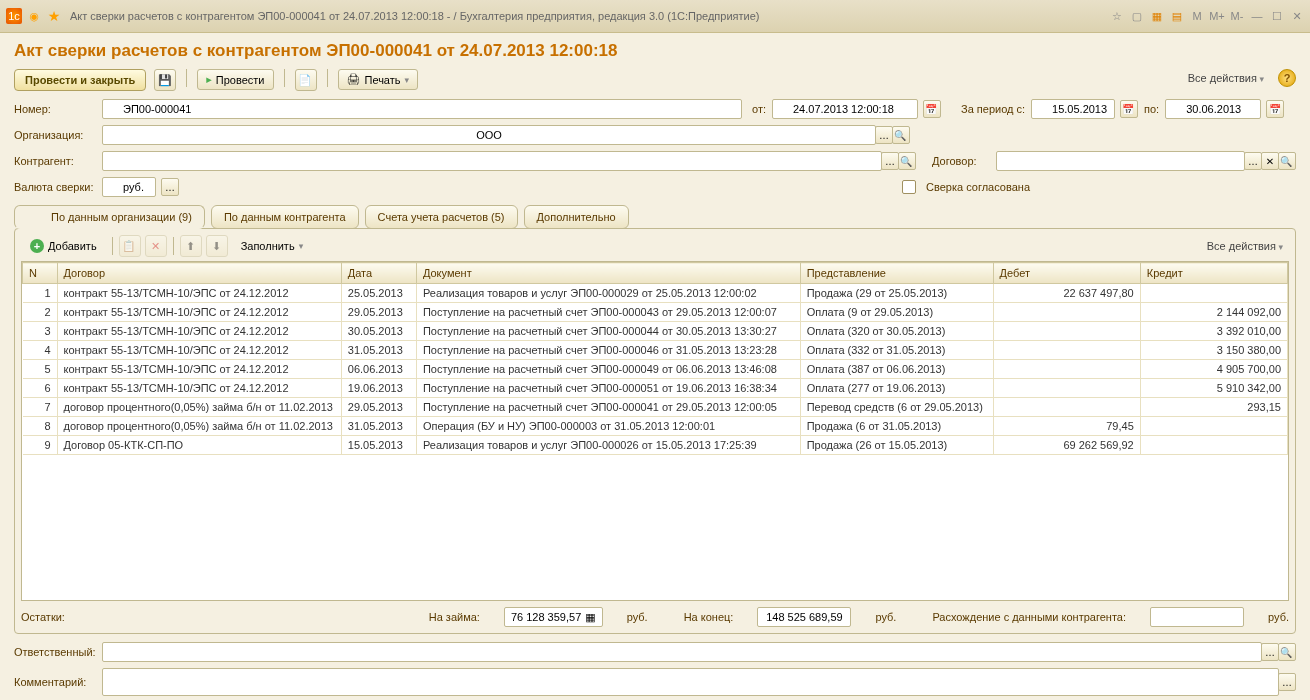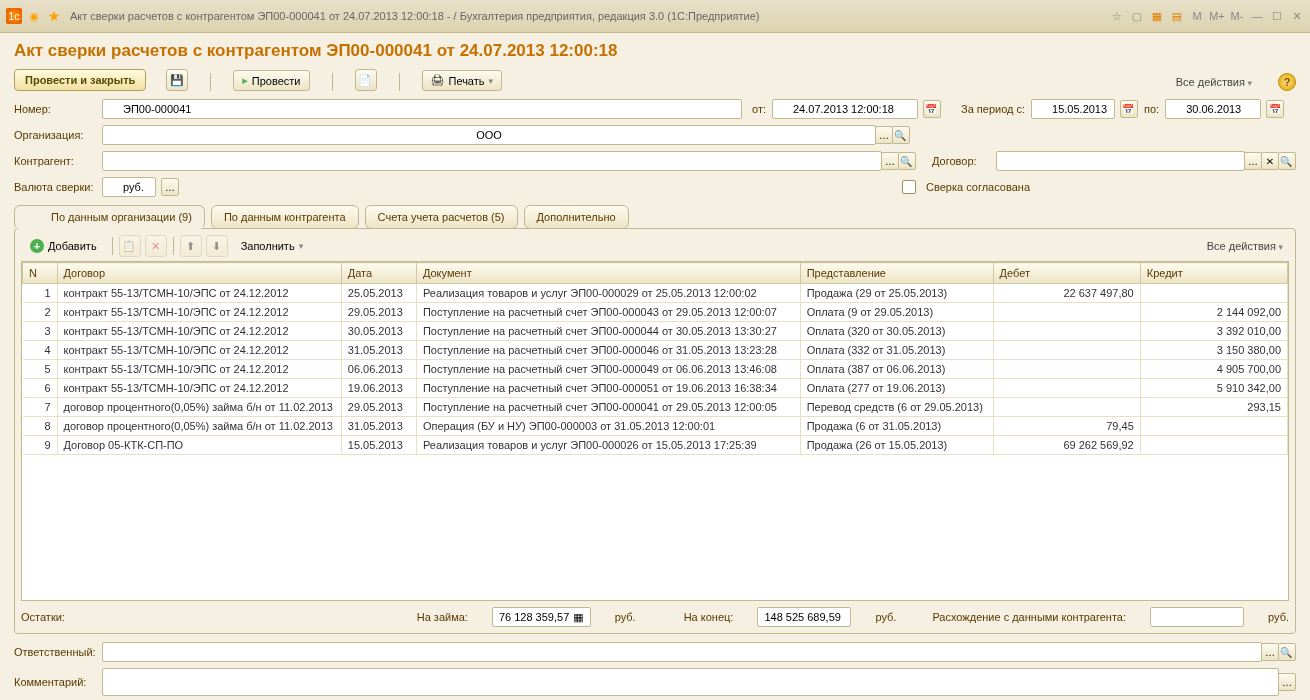--- a/index.html
+++ b/index.html
@@ -11,21 +11,21 @@
 .tb-icon.yellow { color: #ffa000; }
 .tb-icon.star { color: #ffa000; font-size: 14px; }
 .tb-title { flex: 1; color: #666; margin-left: 6px; white-space: nowrap; overflow: hidden; }
 .tb-right { display: flex; gap: 2px; }
 .tb-btn { width: 18px; height: 16px; display: inline-flex; align-items: center; justify-content: center; color: #888; border: 1px solid transparent; }
 
 .content { padding: 8px 14px; }
 
 h1 { color: #c77000; font-size: 17px; font-weight: bold; margin-bottom: 8px; }
 
-.toolbar { display: flex; align-items: flex-end; gap: 20px; margin-bottom: 8px; }
+.toolbar { display: flex; align-items: flex-start; gap: 8px; margin-bottom: 8px; }
 .btn-primary { background: linear-gradient(#fffbe0, #f0e0a0); border: 1px solid #b0a060; border-radius: 4px; padding: 4px 10px; font-weight: bold; color: #5a4a00; cursor: pointer; }
 .btn-icon { width: 22px; height: 22px; border: 1px solid #c0b890; border-radius: 3px; background: linear-gradient(#fdfbf0, #ede4c4); display: inline-flex; align-items: center; justify-content: center; cursor: pointer; }
 .btn-text { border: 1px solid #c0b890; border-radius: 3px; background: linear-gradient(#fdfbf0, #ede4c4); padding: 3px 8px; cursor: pointer; display: inline-flex; align-items: center; gap: 4px; }
 .sep { width: 1px; height: 18px; background: #c0b890; margin: 0 2px; }
 .spacer { flex: 1; }
 .link-btn { color: #444; cursor: pointer; padding: 3px 6px; }
 .help-btn { width: 18px; height: 18px; border-radius: 50%; background: radial-gradient(#ffe080, #e0a000); border: 1px solid #c09000; display: inline-flex; align-items: center; justify-content: center; font-weight: bold; color: #805000; cursor: pointer; }
 
 .form-row { display: flex; align-items: center; margin-bottom: 6px; gap: 6px; }
 .lbl { color: #5a3a00; min-width: 82px; }
@@ -54,21 +54,21 @@
 td.num { text-align: right; }
 th.num-h { text-align: left; }
 .col-n { width: 34px; }
 .col-contract { width: 280px; }
 .col-date { width: 74px; }
 .col-doc { width: 378px; }
 .col-rep { width: 190px; }
 .col-money { width: 145px; }
 
 .totals-row { display: flex; align-items: center; margin-top: 6px; gap: 24px; }
-.total-box { background: #fff; border: 1px solid #c0b890; border-radius: 2px; height: 20px; padding: 0 6px; display: inline-flex; align-items: center; min-width: 94px; justify-content: space-between; }
+.total-box { background: #fff; border: 1px solid #c0b890; border-radius: 2px; height: 20px; padding: 0 6px; display: inline-flex; align-items: center; min-width: 94px; justify-content: center; }
 
 .dropdown-arrow::after { content: " ▾"; font-size: 9px; color: #888; }
 </style>
 </head>
 <body>
 
 <div class="titlebar">
   <span class="tb-icon orange">1c</span>
   <span class="tb-icon yellow">◉</span>
   <span class="tb-icon star">★</span>
@@ -301,21 +301,21 @@
 
     <div class="totals-row">
       <span class="lbl-sm">Остатки:</span>
       <span class="spacer"></span>
       <span class="lbl-sm">На займа:</span>
       <span class="total-box">
           <span>76 128 359,57</span>
           <span style="margin-left:4px">▦</span>
         </span>
       <span class="lbl-sm">руб.</span>
-      <span class="lbl-sm" style="margin-left:24px">На конец:</span>
+      <span class="lbl-sm" style="margin-left:12px">На конец:</span>
       <span class="total-box">
           <span>148 525 689,59</span>
         </span>
       <span class="lbl-sm">руб.</span>
       <span class="lbl-sm" style="margin-left:12px">Расхождение с данными контрагента:</span>
       <span class="total-box">
           <span></span>
         </span>
       <span class="lbl-sm">руб.</span>
     </div>

